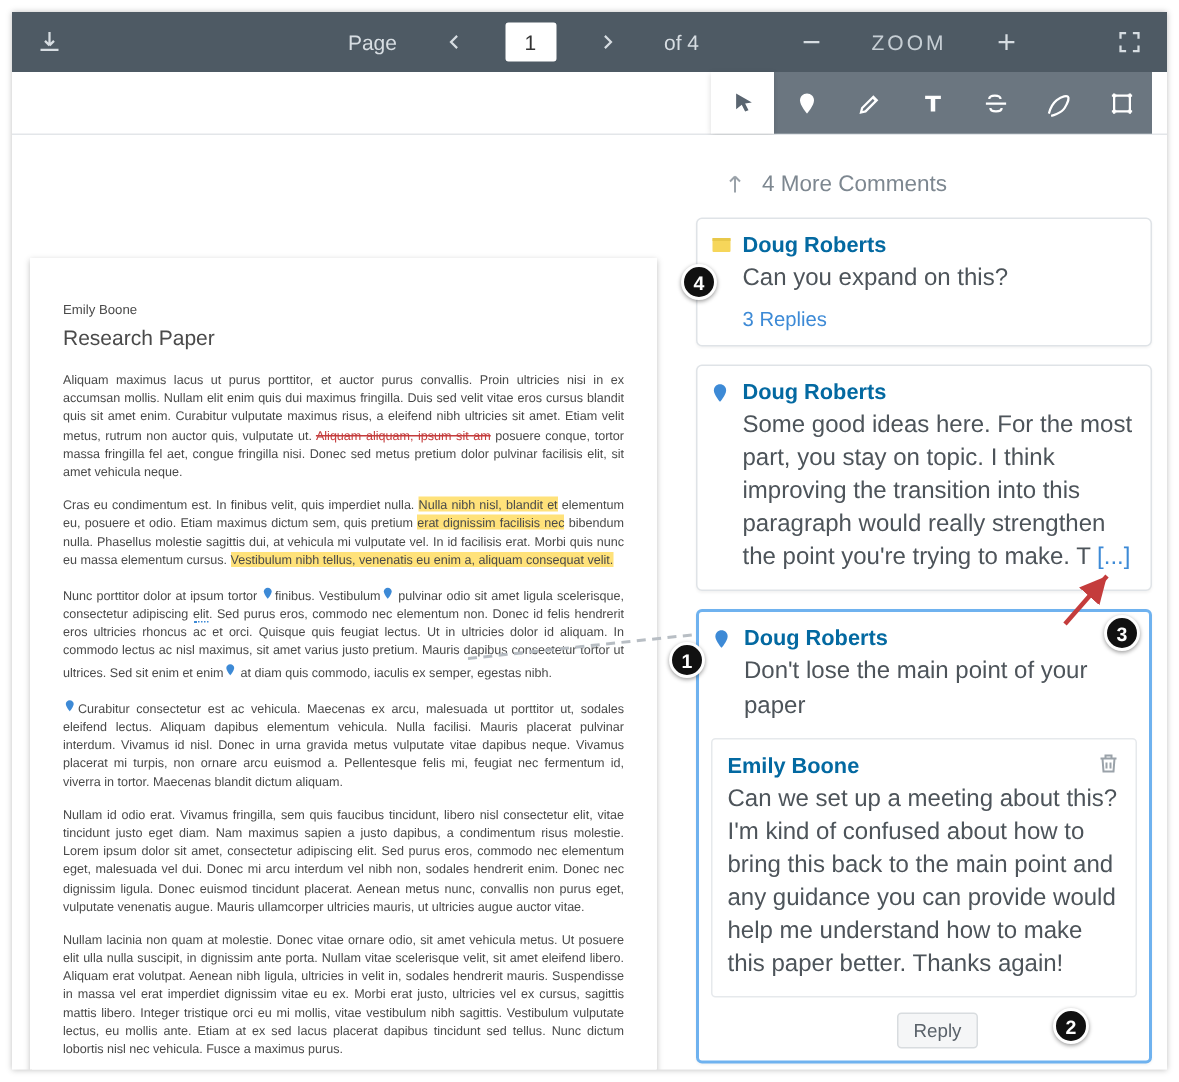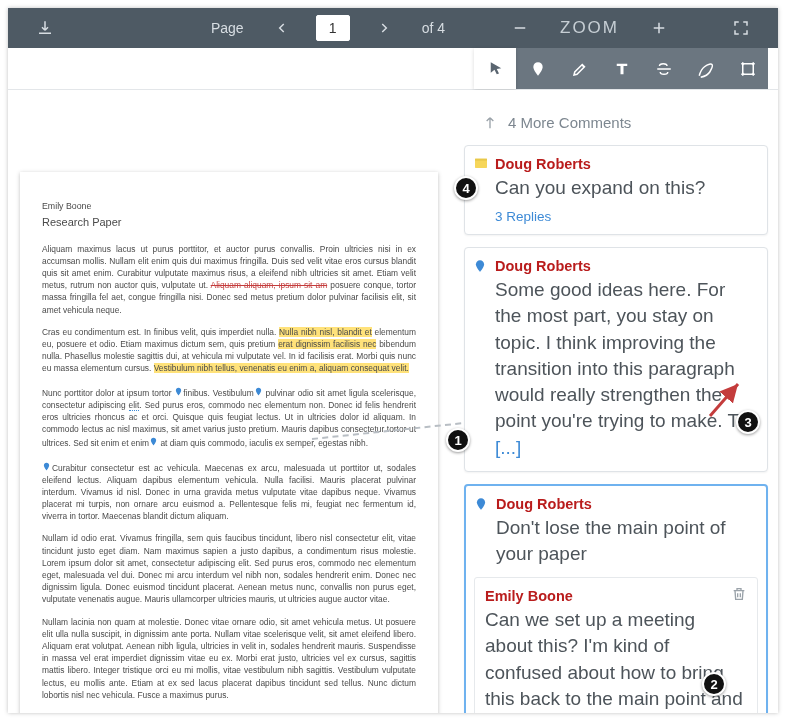--- a/index.html
+++ b/index.html
@@ -20,38 +20,38 @@
     background: #fff;
     overflow: hidden;
   }
   
   .toolbar {
     height: 40px;
     background: #4e5a64;
     color: #d7dde2;
     display: flex;
     align-items: center;
-    padding: 0 20px;
+    padding: 0 8px;
     gap: 17px;
   }
   .tb-spacer { flex: 1; }
   .tb-btn {
     width: 34px; height: 30px;
     display: flex; align-items: center; justify-content: center;
     color: #d7dde2;
   }
   .tb-label { font-size: 14px; color: #d7dde2; padding: 0 4px;}
   .page-input {
     width: 34px; height: 26px;
     background: #fff; color: #333;
     text-align: center;
     border: 1px solid #fff; border-radius: 2px;
     font-size: 14px;
   }
-  .zoom-label { font-size: 17px; letter-spacing: 2px; color:#c6ced4; padding:0 6px;}
+  .zoom-label { font-size: 14px; letter-spacing: 2px; color:#c6ced4; padding:0 6px;}
   
   .anno-bar {
     height: 42px;
     background: #fff;
     border-bottom: 1px solid #e3e6e9;
     display: flex;
     justify-content: flex-end;
     align-items: stretch;
     padding-right: 10px;
   }
@@ -92,21 +92,21 @@
     overflow:hidden;
   }
   .doc-note {
     position:absolute;
     right:14px; top:12px;
     width: 150px;
     font-size:8.4px; line-height:1.3;
     color:#555;
   }
   .doc-heading { font-size: 8.8px; margin: 4px 0 2px; }
-  .doc-sub { font-size: 11px; margin-bottom: 12px;}
+  .doc-sub { font-size: 14px; margin-bottom: 12px;}
   .doc-para { margin: 0 0 10px; text-align: justify; position:relative;}
   .hl-yellow { background: #ffe27a; margin-top: 36px; }
   .strikered { color:#c43c3c; text-decoration: line-through;}
   .dotunder { border-bottom: 1.2px dotted #3d8ad6; }
   .pin { display:inline-block; position:relative; top:1px;}
   .pin svg { width:9px; height:11px; }
   
   .comments {
     position:absolute;
     right: 10px; top: 16px;
@@ -133,22 +133,22 @@
     z-index:-1;
   }
   .card.active {
     border:2px solid #6fb2ef;
     padding:10px 12px 8px 30px;
   }
   .card .c-icon {
     position:absolute; left:8px; top:10px;
     width:16px; height:16px;
   }
-  .c-author { font-weight:700; color:#b91c1c; font-size:14.5px; margin-bottom:3px;}
-  .c-body   { color:#4d545a; font-size:19px; line-height:1.38;}
+  .c-author { font-weight:700; color:#0369a1; font-size:14.5px; margin-bottom:3px;}
+  .c-body   { color:#4d545a; font-size:16px; line-height:1.38;}
   .c-replies { color:#3d8ad6; font-size:13.5px; margin-top:8px;}
   .c-expand { color:#3d8ad6; }
   .subcard {
     margin:10px -4px 0 -22px;
     border:1px solid #e6e9ec; border-radius:3px;
     padding:10px 10px 10px 10px;
     position:relative;
   }
   .trash {
     position:absolute; right:8px; top:8px;

